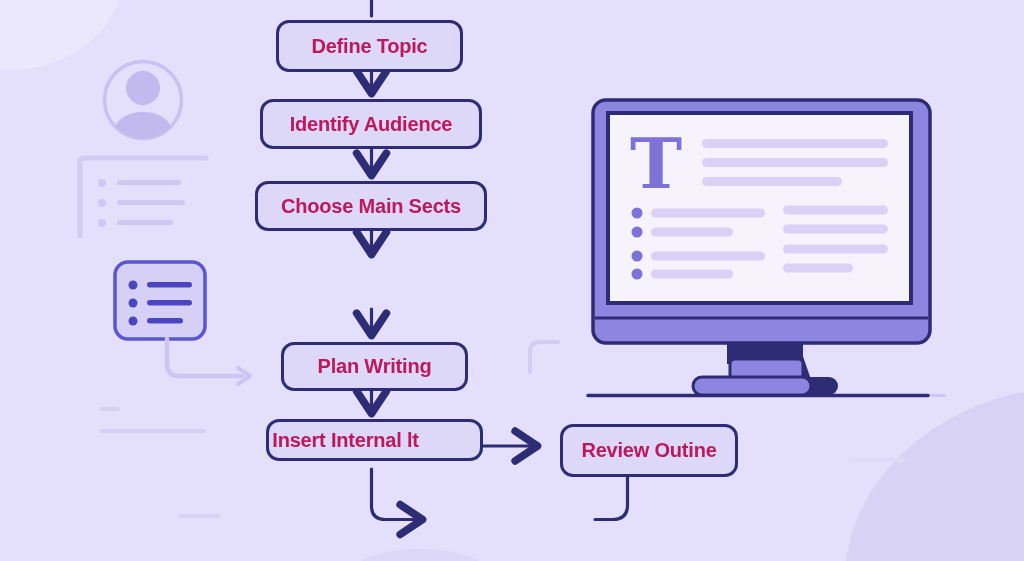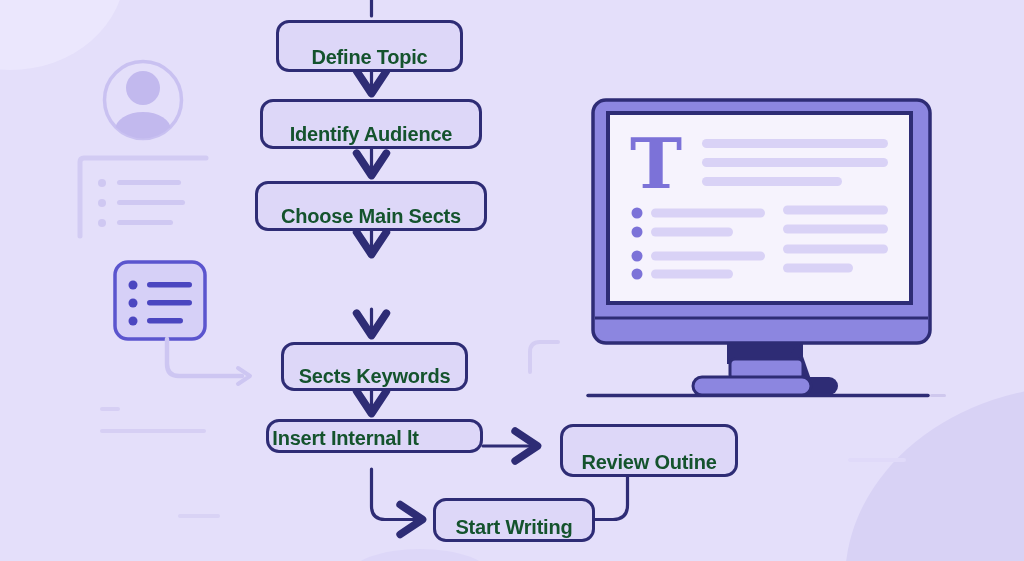--- a/index.html
+++ b/index.html
@@ -4,22 +4,22 @@
 <style>
   html,body{margin:0;padding:0;background:#e4dffa;}
   .canvas{
     position:relative;width:1024px;height:561px;overflow:hidden;
     background:#e4dffa;font-family:"Liberation Sans",sans-serif;
   }
   .scene-svg{position:absolute;left:0;top:0;z-index:1;}
   .flow-node{
     position:absolute;z-index:3;box-sizing:border-box;
     background:#ddd7f8;border:3px solid #2e2c75;border-radius:13px;
-    display:flex;align-items:flex-end;justify-content:center;
-    color:#14532d;font-weight:bold;font-size:20px;letter-spacing:-0.2px;
+    display:flex;align-items:center;justify-content:center;
+    color:#be185d;font-weight:bold;font-size:20px;letter-spacing:-0.2px;
     white-space:nowrap;
   }
   .flow-node span{position:relative;}
   .artifact{position:absolute;z-index:4;width:26px;height:6px;pointer-events:none;}
   .artifact i{position:absolute;display:block;height:2.5px;border-radius:2px;}
   .artifact .a-red{left:0;top:0;width:8px;background:#b8433a;transform:rotate(-8deg);}
   .artifact .a-blue{left:11px;top:2px;width:13px;background:#3b55c4;transform:rotate(6deg);}
 </style>
 </head>
 <body>
@@ -143,32 +143,29 @@
   <div class="flow-node" style="left:260px;top:99px;width:222px;height:50px;">
     <span>Identify Audience</span>
   </div>
 
   <div class="flow-node" style="left:255px;top:181px;width:232px;height:50px;">
     <span>Choose Main Sects</span>
   </div>
 
 
   <div class="flow-node" style="left:281px;top:342px;width:187px;height:49px;">
-    <span>Sects Keywords</span>
+    <span>Plan Writing</span>
   </div>
 
-  <div class="flow-node" style="left:266px;top:419px;width:217px;height:34px;gap:32px;">
+  <div class="flow-node" style="left:266px;top:419px;width:217px;height:42px;gap:32px;">
     <span>Insert Internal lt</span>
     <span class="artifact" style="left:142px;top:8px;">
       <i class="a-red"></i>
         <i class="a-blue"></i>
     </span>
   </div>
 
   <div class="flow-node" style="left:548px;top:424px;width:178px;height:53px;margin-left:12px;">
     <span>Review Outine</span>
   </div>
 
-  <div class="flow-node" style="left:433px;top:498px;width:162px;height:44px;">
-    <span>Start Writing</span>
-  </div>
 
 </div>
 
 </body></html>

